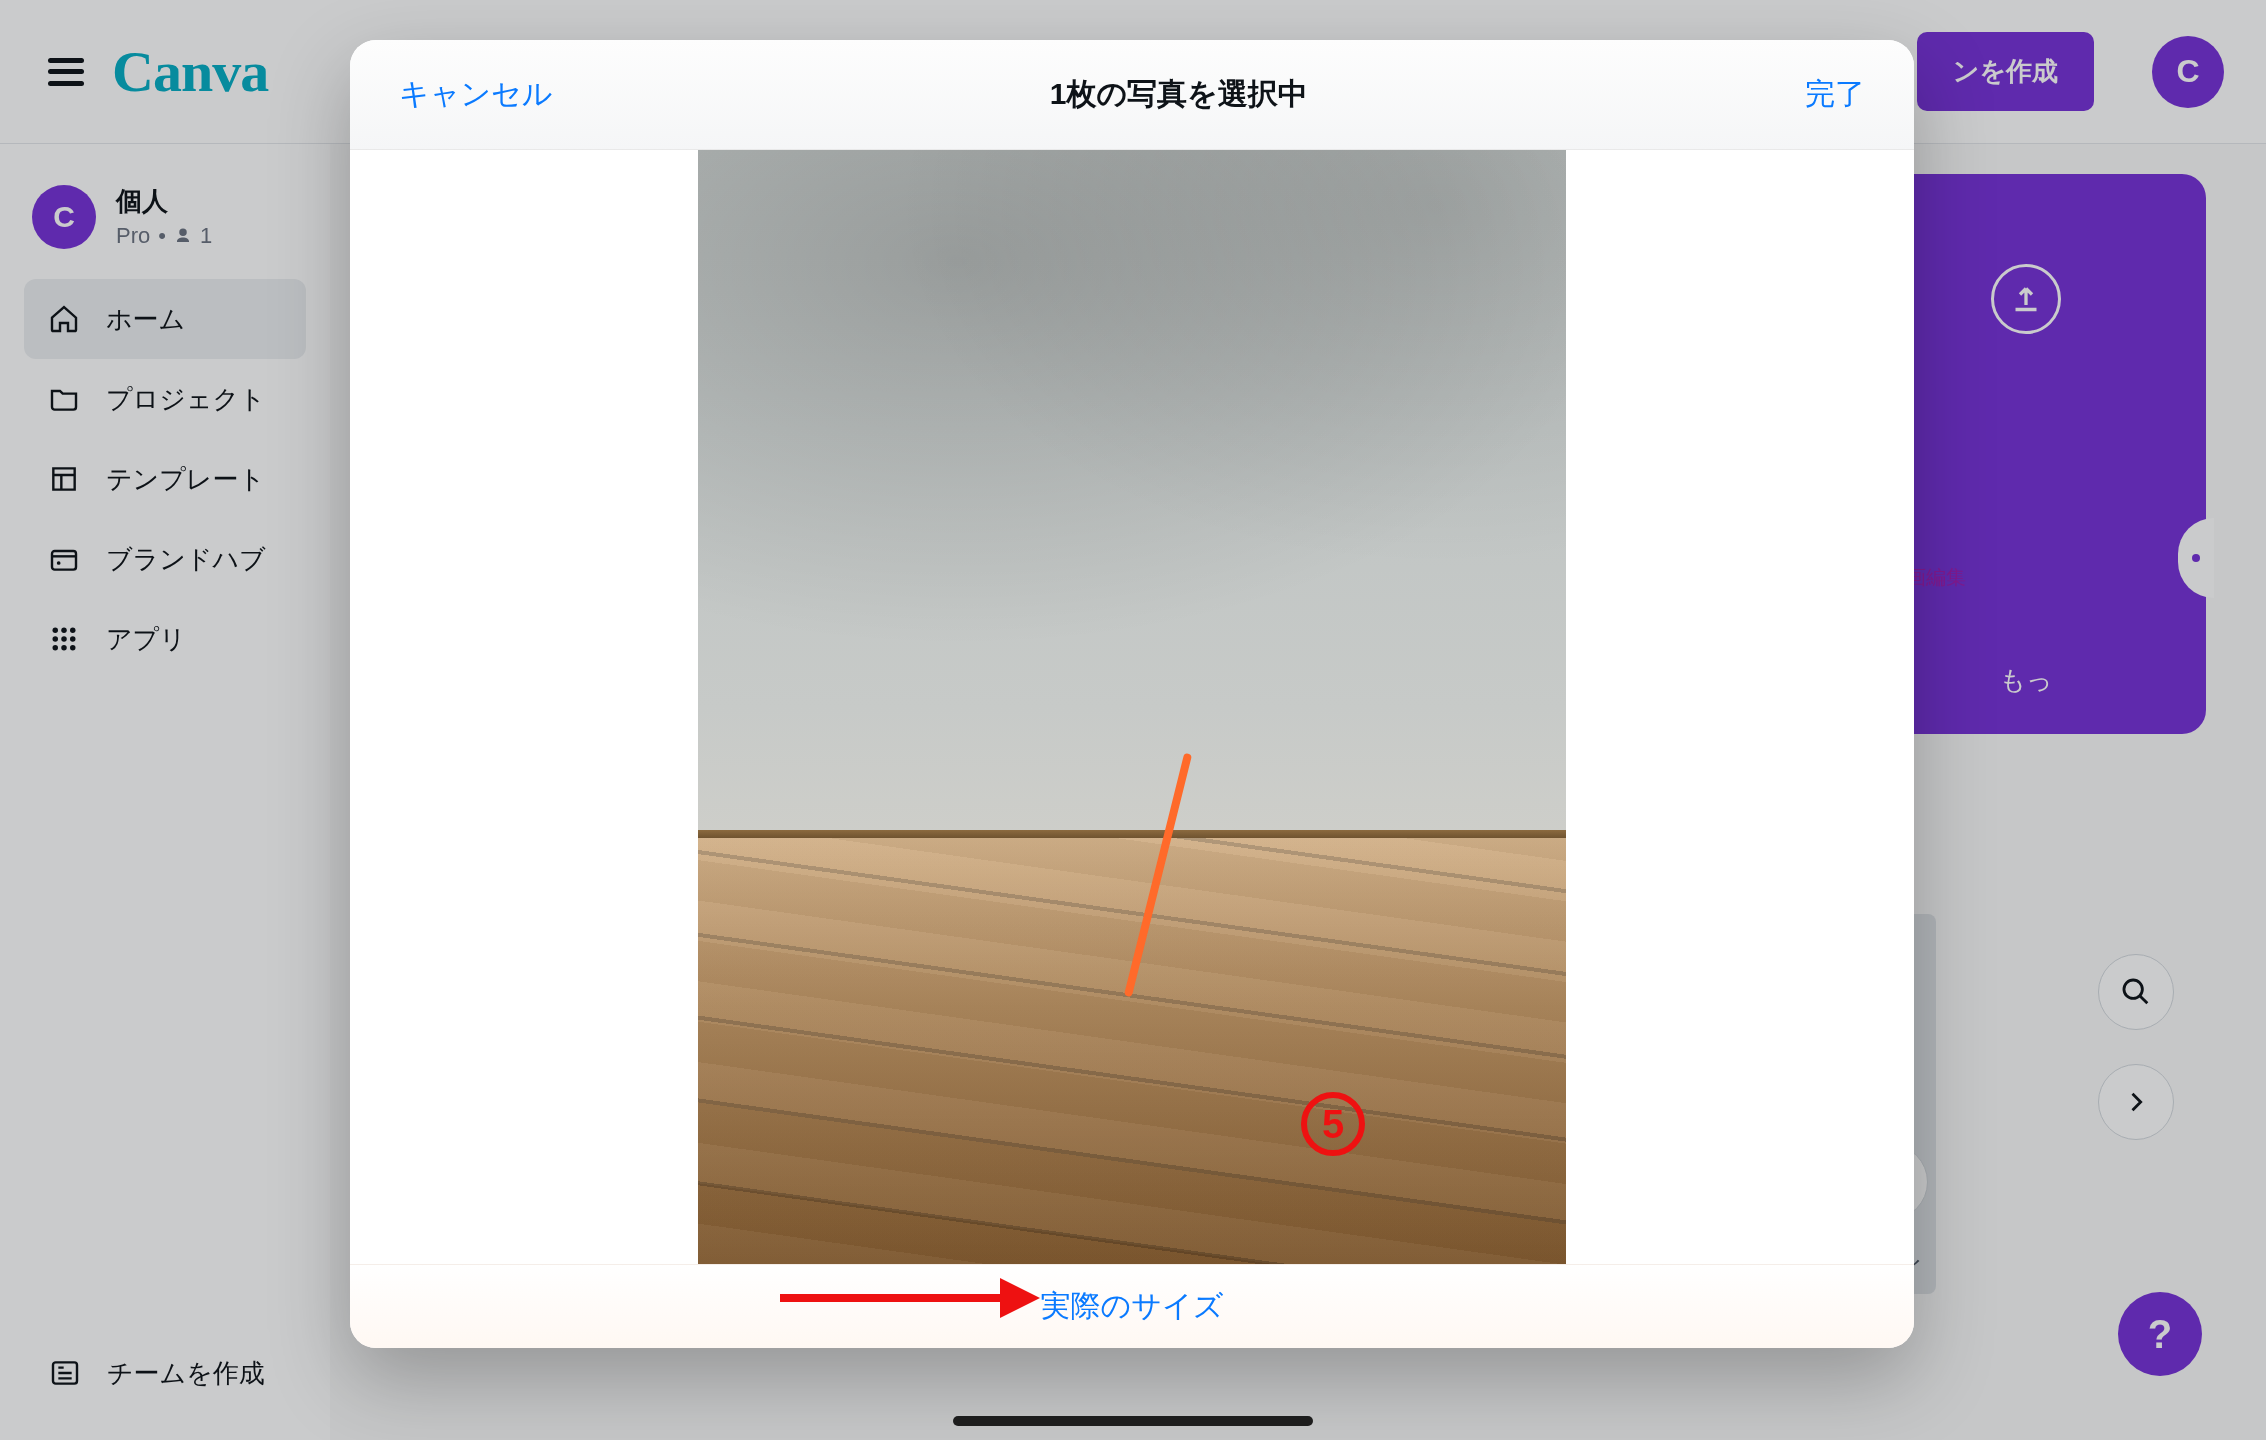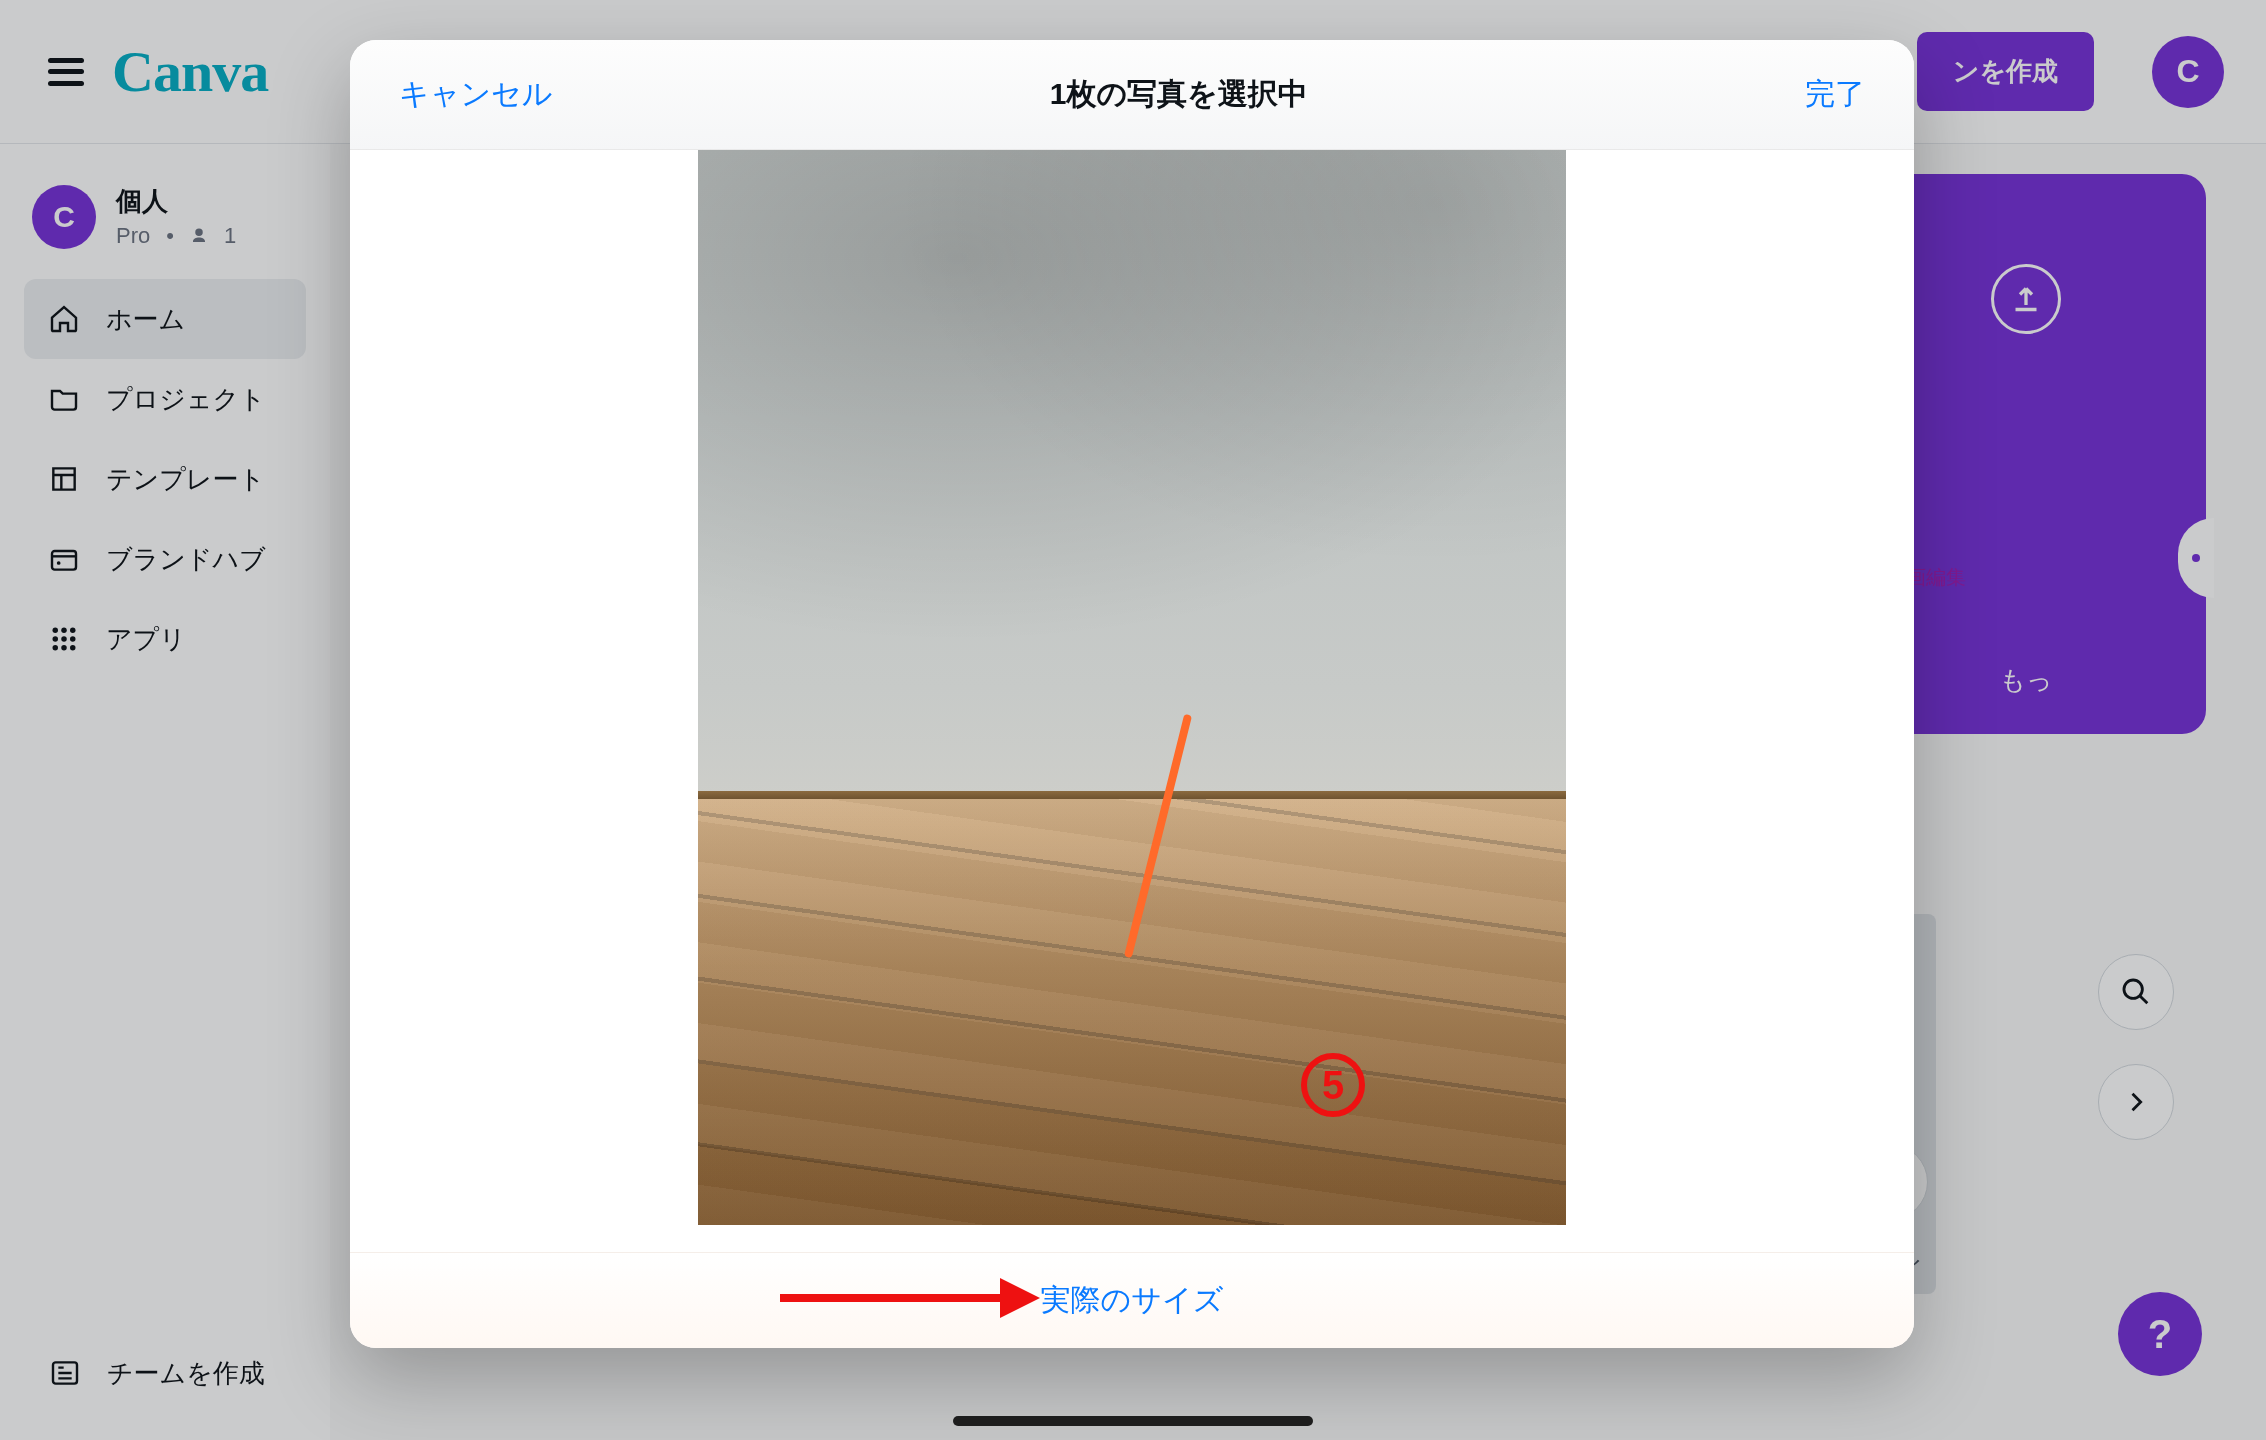--- a/index.html
+++ b/index.html
@@ -15,21 +15,21 @@
 .topbar .spacer { flex: 1; }
 .create-btn { background: #7731d8; color: #fff; border: none; border-radius: 10px; font-size: 26px; font-weight: 600; padding: 22px 36px; }
 .avatar { width: 72px; height: 72px; border-radius: 50%; background: #7731d8; color: #fff; display: flex; align-items: center; justify-content: center; font-size: 32px; font-weight: 600; margin-left: 30px; }
 
 .body { flex: 1; display: flex; }
 
 .sidebar { width: 330px; padding: 26px 24px; display: flex; flex-direction: column; gap: 0; }
 .workspace { display: flex; align-items: center; gap: 20px; padding: 14px 8px 30px; }
 .ws-avatar { width: 64px; height: 64px; border-radius: 50%; background: #7731d8; color: #fff; display: flex; align-items: center; justify-content: center; font-size: 30px; font-weight: 600; }
 .ws-info .ws-name { font-size: 26px; font-weight: 600; }
-.ws-info .ws-sub { font-size: 22px; color: #6b7280; display: flex; align-items: center; gap: 16px; margin-top: 4px; }
+.ws-info .ws-sub { font-size: 22px; color: #6b7280; display: flex; align-items: center; gap: 8px; margin-top: 4px; }
 .nav-item { display: flex; align-items: center; gap: 24px; padding: 22px 22px; font-size: 26px; border-radius: 12px; cursor: pointer; }
 .nav-item.active { background: #eceff1; }
 .nav-item .ico { width: 36px; height: 36px; display: flex; align-items: center; justify-content: center; }
 .sidebar .grow { flex: 1; }
 .nav-item.team { border: 1px solid transparent; }
 .nav-item.trash { margin-top: 12px; }
 
 .main { flex: 1; position: relative; background: #fafafa; }
 .hero { position: absolute; right: 60px; top: 30px; width: 360px; height: 560px; background: #7731d8; border-radius: 24px; color: #fff; display: flex; flex-direction: column; align-items: center; justify-content: flex-end; padding: 30px; font-size: 26px; }
 .hero .upload { width: 70px; height: 70px; border: 3px solid #fff; border-radius: 50%; display: flex; align-items: center; justify-content: center; position: absolute; top: 90px; }
@@ -70,21 +70,21 @@
 
 .cup { position: absolute; left: 382px; bottom: 74px; width: 122px; height: 300px; }
 .straw { position: absolute; left: 74px; bottom: 190px; width: 8px; height: 250px; background: #ff6a2a; transform: rotate(14deg); border-radius: 4px; }
 .glass { position: absolute; left: 0; bottom: 0; width: 122px; height: 232px; background: linear-gradient(180deg, rgba(255,255,255,0.0) 0 2%, #f1f2f0 2% 40%, #e9e7e2 40% 52%, #2a241d 52% 100%); border-radius: 10px 10px 14px 14px / 10px 10px 22px 22px; box-shadow: inset 0 0 0 3px rgba(255,255,255,0.35), 0 18px 18px rgba(0,0,0,0.25); clip-path: polygon(8% 0, 92% 0, 82% 100%, 18% 100%); position: relative; }
 .foam { position: absolute; left: 6%; right: 6%; top: 6%; height: 34%; background: radial-gradient(circle at 30% 30%, #fff 0 30%, #ece9e2 70%); border-radius: 8px; }
 .logo-cup { position: absolute; left: 0; right: 0; top: 44%; text-align: center; font-size: 9px; letter-spacing: 1px; color: #3a3a3a; font-weight: 700; }
 .logo-owl { width: 34px; height: 24px; margin: 0 auto 4px; border: 2px solid #3a3a3a; border-radius: 50% 50% 40% 40%; position: relative; }
 .logo-owl::before, .logo-owl::after { content: ""; position: absolute; top: 4px; width: 10px; height: 10px; border: 2px solid #3a3a3a; border-radius: 50%; }
 .logo-owl::before { left: 4px; } .logo-owl::after { right: 4px; }
 
-.modal-foot { height: 96px; display: flex; align-items: center; justify-content: center; background: linear-gradient(#fff, #fff8f3); border-top: 1px solid rgba(0,0,0,0.04); position: relative; margin-top: 27px; }
+.modal-foot { height: 84px; display: flex; align-items: center; justify-content: center; background: linear-gradient(#fff, #fff8f3); border-top: 1px solid rgba(0,0,0,0.04); position: relative; }
 .foot-btn { color: #0a7aff; font-size: 30px; font-weight: 500; cursor: pointer; }
 
 
 .anno-5 { position: absolute; left: 603px; bottom: 108px; width: 64px; height: 64px; border: 6px solid #e11; border-radius: 50%; color: #e11; font-size: 40px; font-weight: 900; display: flex; align-items: center; justify-content: center; background: rgba(255,255,255,0.0); }
 .anno-arrow { position: absolute; left: 430px; bottom: 30px; width: 260px; height: 40px; }
 .anno-arrow .shaft { position: absolute; left: 0; top: 16px; width: 220px; height: 8px; background: #e11; }
 .anno-arrow .head { position: absolute; right: 0; top: 0; width: 0; height: 0; border-left: 40px solid #e11; border-top: 20px solid transparent; border-bottom: 20px solid transparent; }
 
 
 .home-ind { position: absolute; left: 50%; bottom: 14px; transform: translateX(-50%); width: 360px; height: 10px; background: #000; border-radius: 6px; opacity: .85; }

